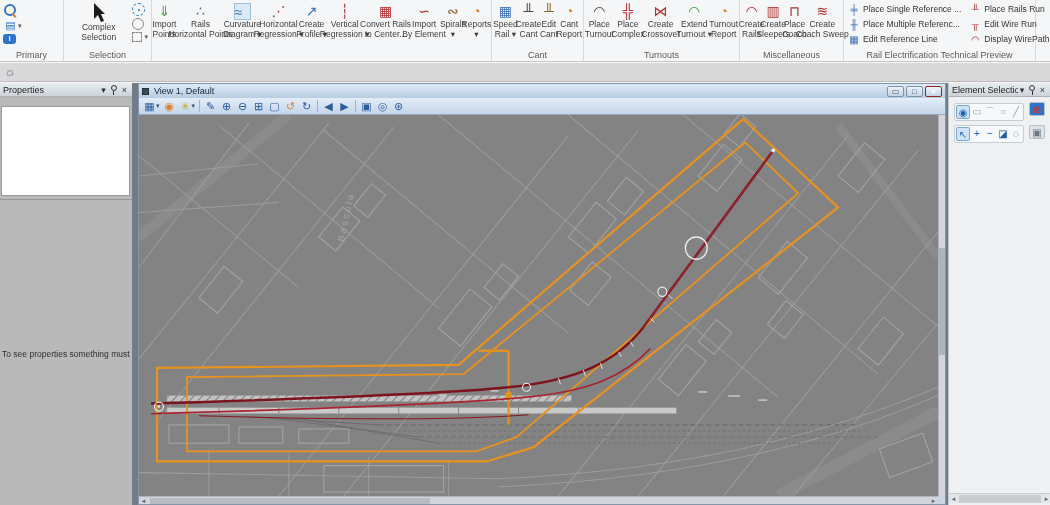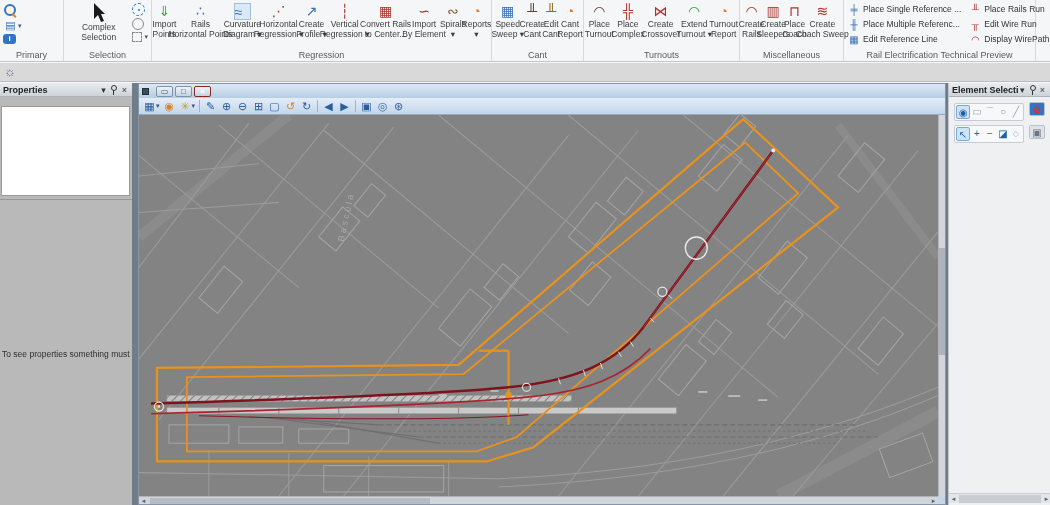--- a/index.html
+++ b/index.html
@@ -43,21 +43,21 @@
   .rail-tx{font-size:8.5px;color:#333;white-space:nowrap;}
 
   
   .qstrip{position:absolute;left:0;top:63px;width:1050px;height:19px;background:#d9d9d9;
           border-bottom:1px solid #bcbcbc;display:flex;align-items:center;padding:0 4px;}
   .gear{font-size:13px;color:#7a6a9a;line-height:16px;cursor:default;}
 
   
   .panel-header{height:14px;background:linear-gradient(#e9edf0,#ccd3d9);border-bottom:1px solid #aab2ba;
                 display:flex;align-items:center;padding:0 3px;font-size:9px;color:#222;}
-  .panel-header .ph-title{flex:1 1 auto;white-space:nowrap;overflow:hidden;font-weight:bold;}
+  .panel-header .ph-title{flex:1 1 auto;white-space:nowrap;overflow:hidden;}
   .ph-btn{font-size:9px;line-height:10px;color:#333;padding:0 2px;cursor:default;}
   .pin-icon{position:relative;width:6px;height:10px;margin:0 3px;cursor:default;}
   .pin-icon::before{content:"";position:absolute;left:0;top:0;width:4px;height:4px;border:1px solid #333;border-radius:50%;}
   .pin-icon::after{content:"";position:absolute;left:2.5px;top:6px;width:1px;height:4px;background:#333;}
 
   
   .props{position:absolute;left:0;top:83px;width:132px;height:422px;background:#b9b9b9;}
   .props-white{position:absolute;left:1px;top:23px;width:129px;height:90px;background:#fff;border:1px solid #9a9a9a;}
   .props-divider{position:absolute;left:0;top:116px;width:132px;height:1px;background:#989898;}
   .props-hint{position:absolute;left:2px;top:266px;font-size:8.5px;color:#2e2e2e;white-space:nowrap;}
@@ -189,29 +189,28 @@
           <span class="ric" style="color:#8a5a2a">∾</span>
           <span class="rl">Spirals</span>
           <span class="rl">▾</span>
         </div>
         <div class="rbtn">
           <span class="ric" style="color:#d9822b">◔</span>
           <span class="rl">Reports</span>
           <span class="rl">▾</span>
         </div>
       </div>
-      <div class="rgroup-label">Regression</div>
     </div>
 
     <div class="rgroup" style="width:92px">
       <div class="ritems">
         <div class="rbtn">
           <span class="ric" style="color:#3a6fb5">▦</span>
           <span class="rl">Speed</span>
-          <span class="rl">Sweep ▾</span>
+          <span class="rl">Rail ▾</span>
         </div>
         <div class="rbtn">
           <span class="ric" style="color:#5a4632">╨</span>
           <span class="rl">Create</span>
           <span class="rl">Cant</span>
         </div>
         <div class="rbtn">
           <span class="ric" style="color:#8a6a2a">╨</span>
           <span class="rl">Edit</span>
           <span class="rl">Cant</span>
@@ -332,20 +331,21 @@
     <div class="props-divider"></div>
     <div class="props-hint">To see properties something must be selected.</div>
   </div>
 
   <div class="splitter-l"></div>
   <div class="splitter-r"></div>
 
   <div class="view">
     <div class="view-titlebar">
       <span class="vt-icon"></span>
+      <span class="vt-title">View 1, Default</span>
       <span class="winbtn">▭</span>
       <span class="winbtn">□</span>
       <span class="winbtn close">×</span>
     </div>
     <div class="view-toolbar">
       <span class="tb-ic">▦</span>
       <span class="tb-caret">▾</span>
       <span class="tb-ic" style="color:#d9822b">◉</span>
       <span class="tb-ic" style="color:#c9a227">✳</span>
       <span class="tb-caret">▾</span>

